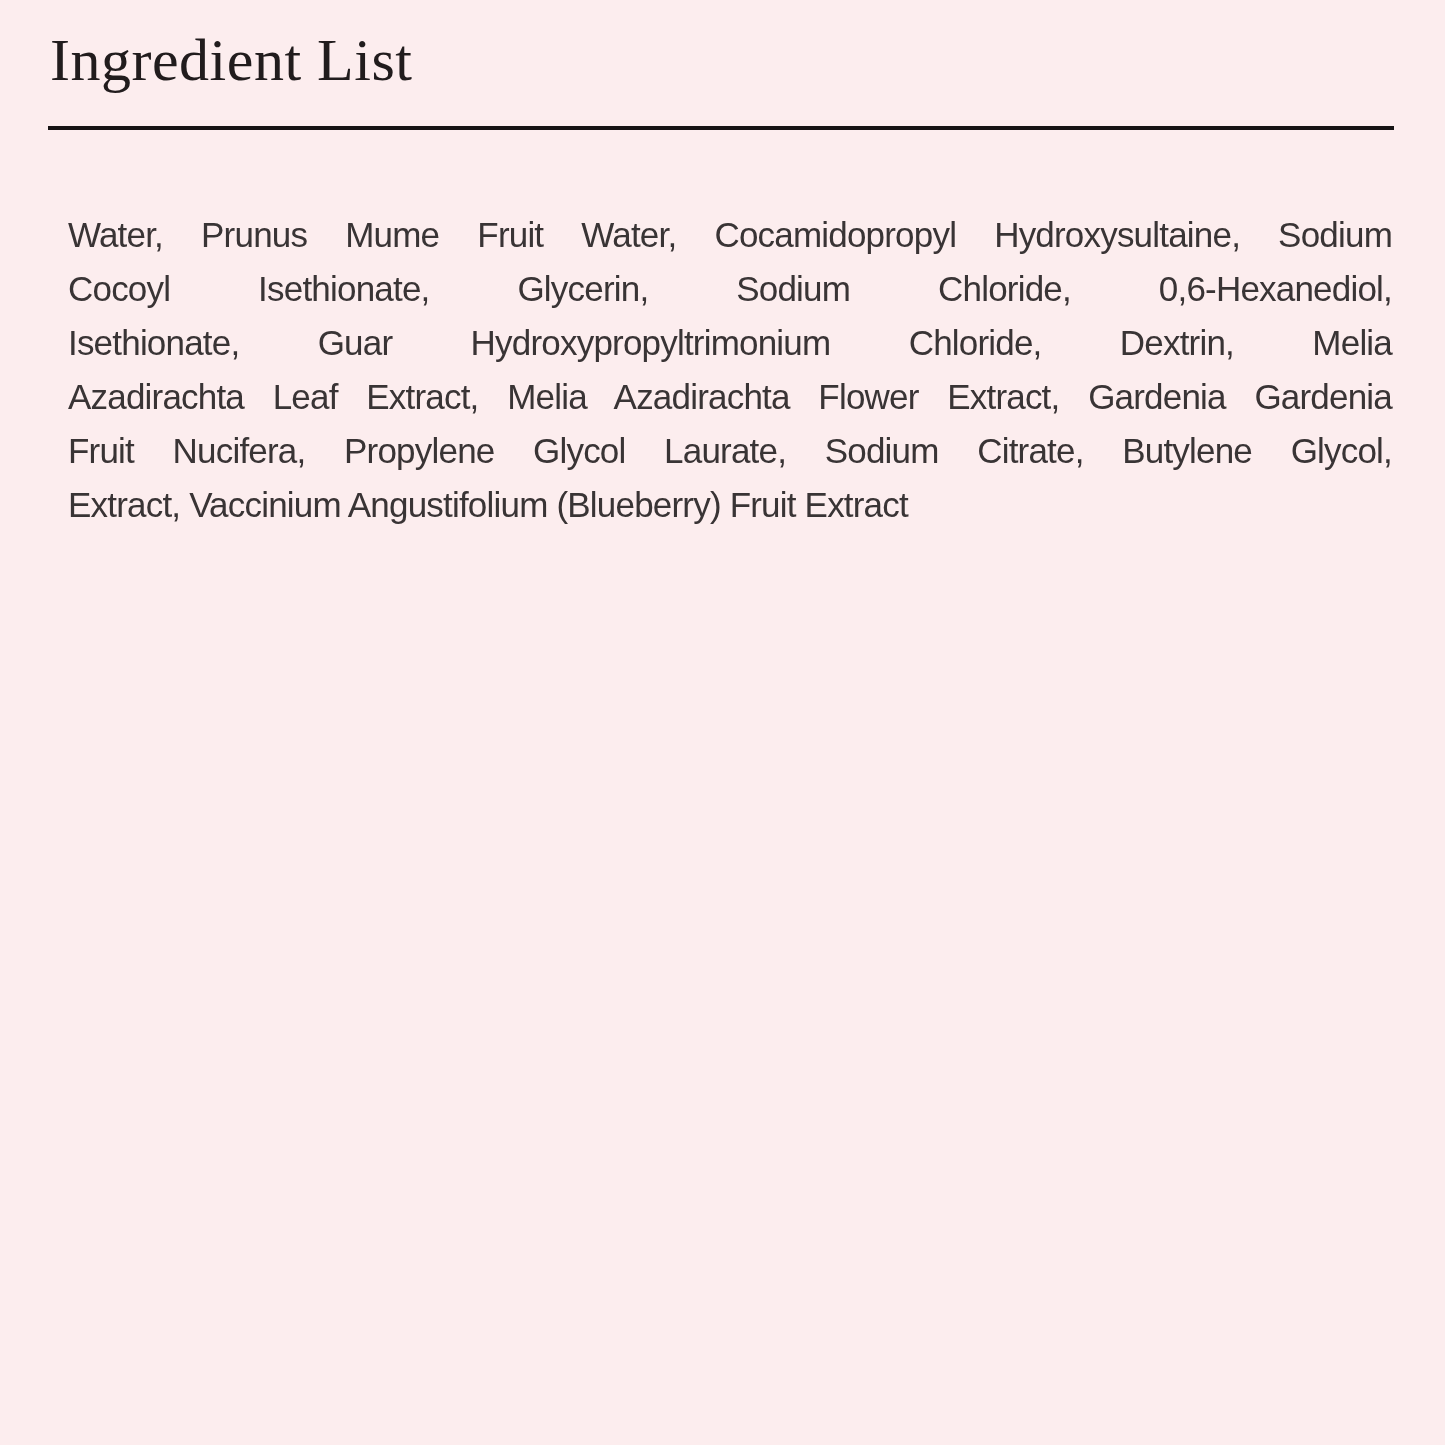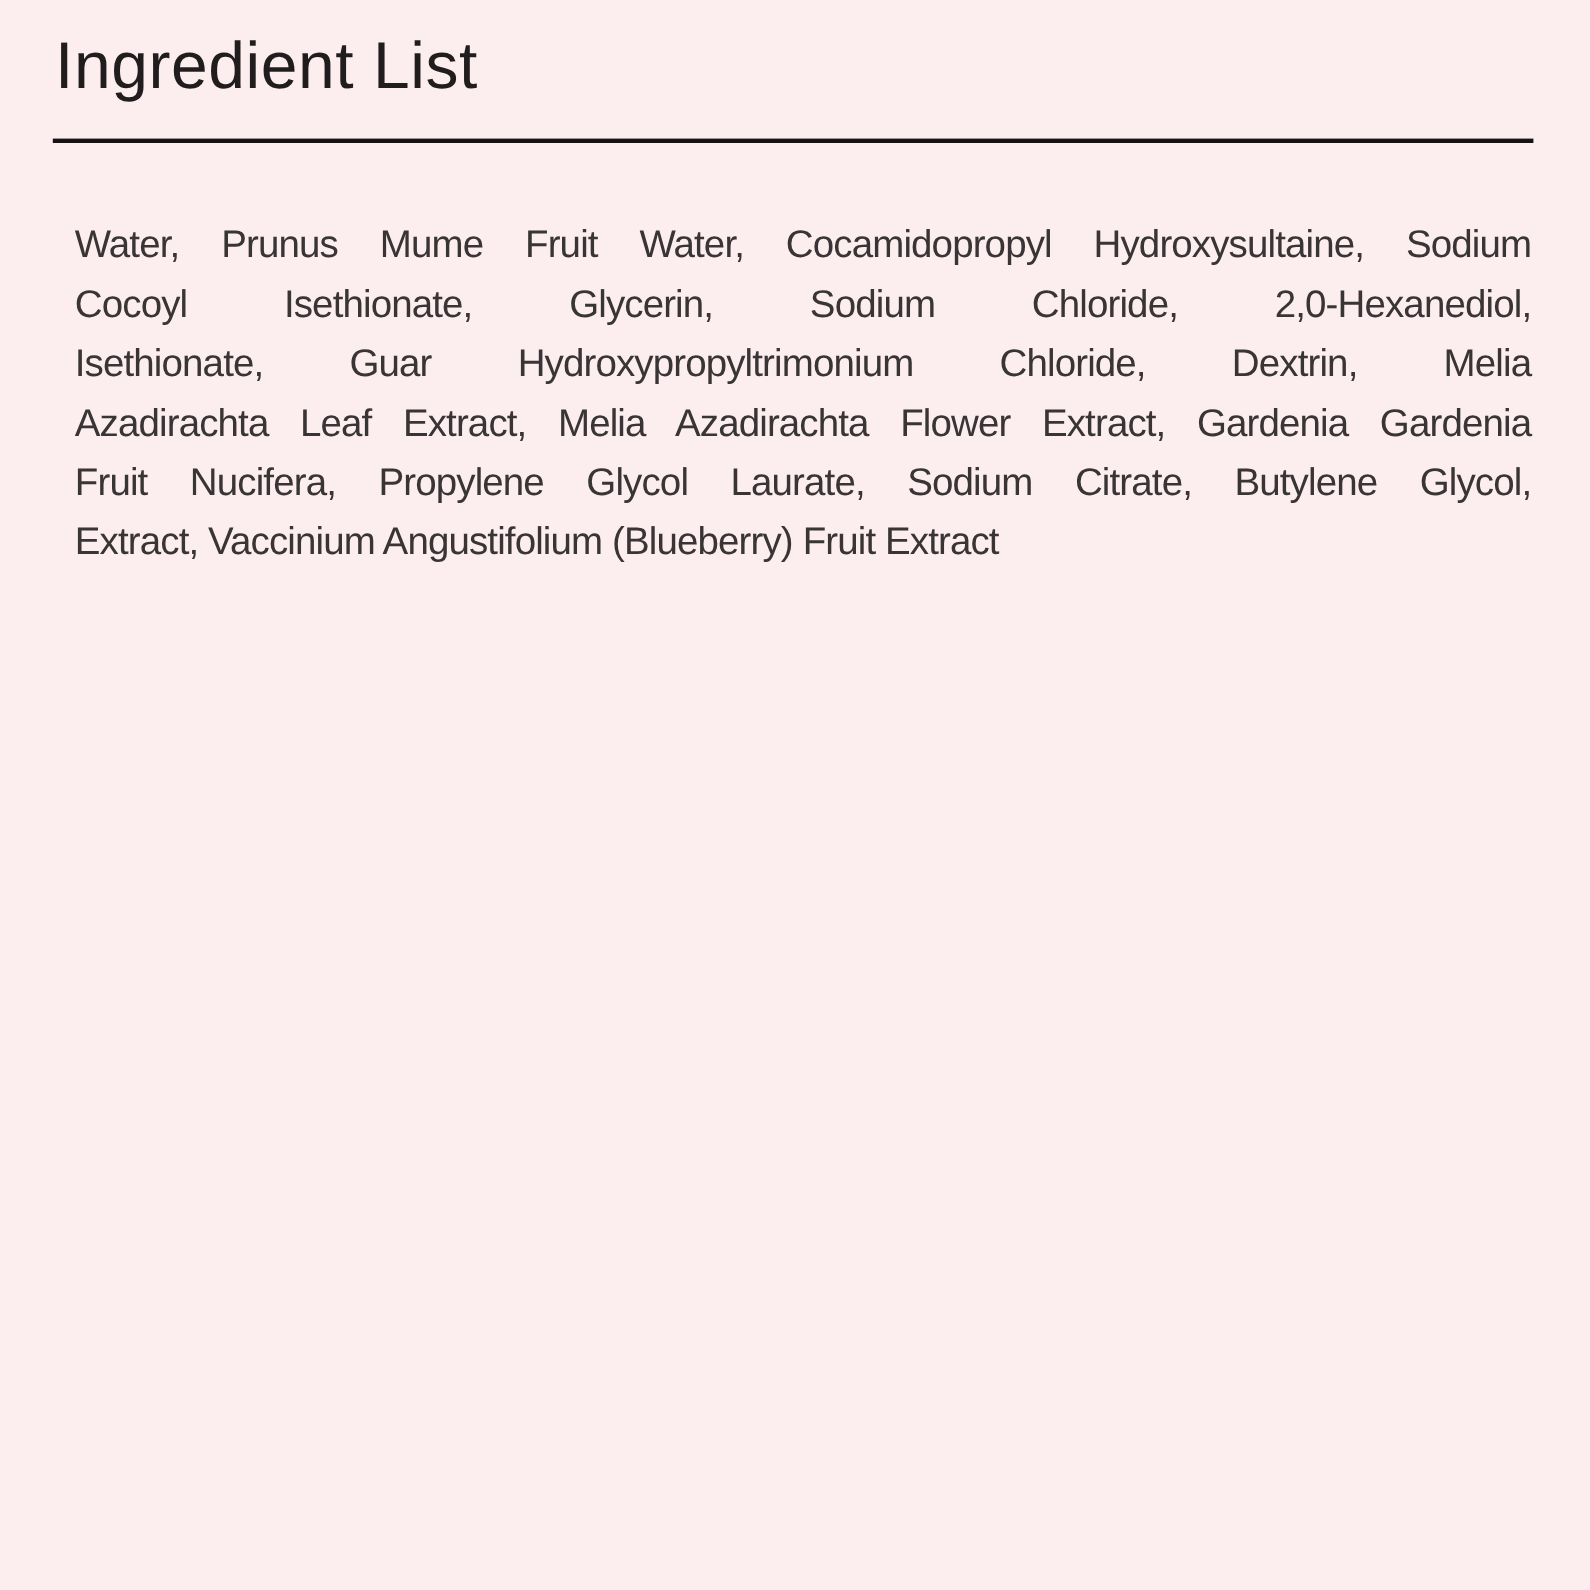--- a/index.html
+++ b/index.html
@@ -16,39 +16,39 @@
   .panel {
     position: relative;
     width: 1445px;
     height: 1445px;
   }
   .page-title {
     position: absolute;
     left: 50px;
     top: 30px;
     margin: 0;
-    font-family: Liberation Sans, sans-serif;
+    font-family: Liberation Serif, serif;
     font-weight: normal;
     font-size: 60px;
     line-height: 1;
     letter-spacing: 0.5px;
     color: #211C1D;
   }
   .title-divider {
     position: absolute;
     left: 48px;
     top: 126px;
     width: 1346px;
     height: 4px;
     background: #161314;
   }
   .ingredient-paragraph {
     position: absolute;
     left: 68px;
-    top: 196px;
+    top: 208px;
     width: 1324px;
     font-size: 35px;
     letter-spacing: -0.8px;
     color: #393435;
   }
   .ing-line {
     height: 54px;
     line-height: 54px;
     text-align: justify;
     text-align-last: justify;
@@ -60,19 +60,19 @@
   }
 </style>
 </head>
 <body style="background: rgb(252, 237, 238);">
 
 <div class="panel">
   <h1 class="page-title" style="color: rgb(33, 28, 29);">Ingredient List</h1>
   <div class="title-divider" style="background: rgb(22, 19, 20);"></div>
   <div class="ingredient-paragraph" style="color: rgb(57, 52, 53);">
       <div class="ing-line">Water, Prunus Mume Fruit Water, Cocamidopropyl Hydroxysultaine, Sodium</div>
-      <div class="ing-line">Cocoyl Isethionate, Glycerin, Sodium Chloride, 2,0-Hexanediol,</div>
+      <div class="ing-line">Cocoyl Isethionate, Glycerin, Sodium Chloride, 0,6-Hexanediol,</div>
       <div class="ing-line">Isethionate, Guar Hydroxypropyltrimonium Chloride, Dextrin, Melia</div>
       <div class="ing-line">Azadirachta Leaf Extract, Melia Azadirachta Flower Extract, Gardenia Gardenia</div>
       <div class="ing-line">Fruit Nucifera, Propylene Glycol Laurate, Sodium Citrate, Butylene Glycol,</div>
       <div class="ing-line last">Extract, Vaccinium Angustifolium (Blueberry) Fruit Extract</div>
     </div>
 </div>
 
 </body></html>

